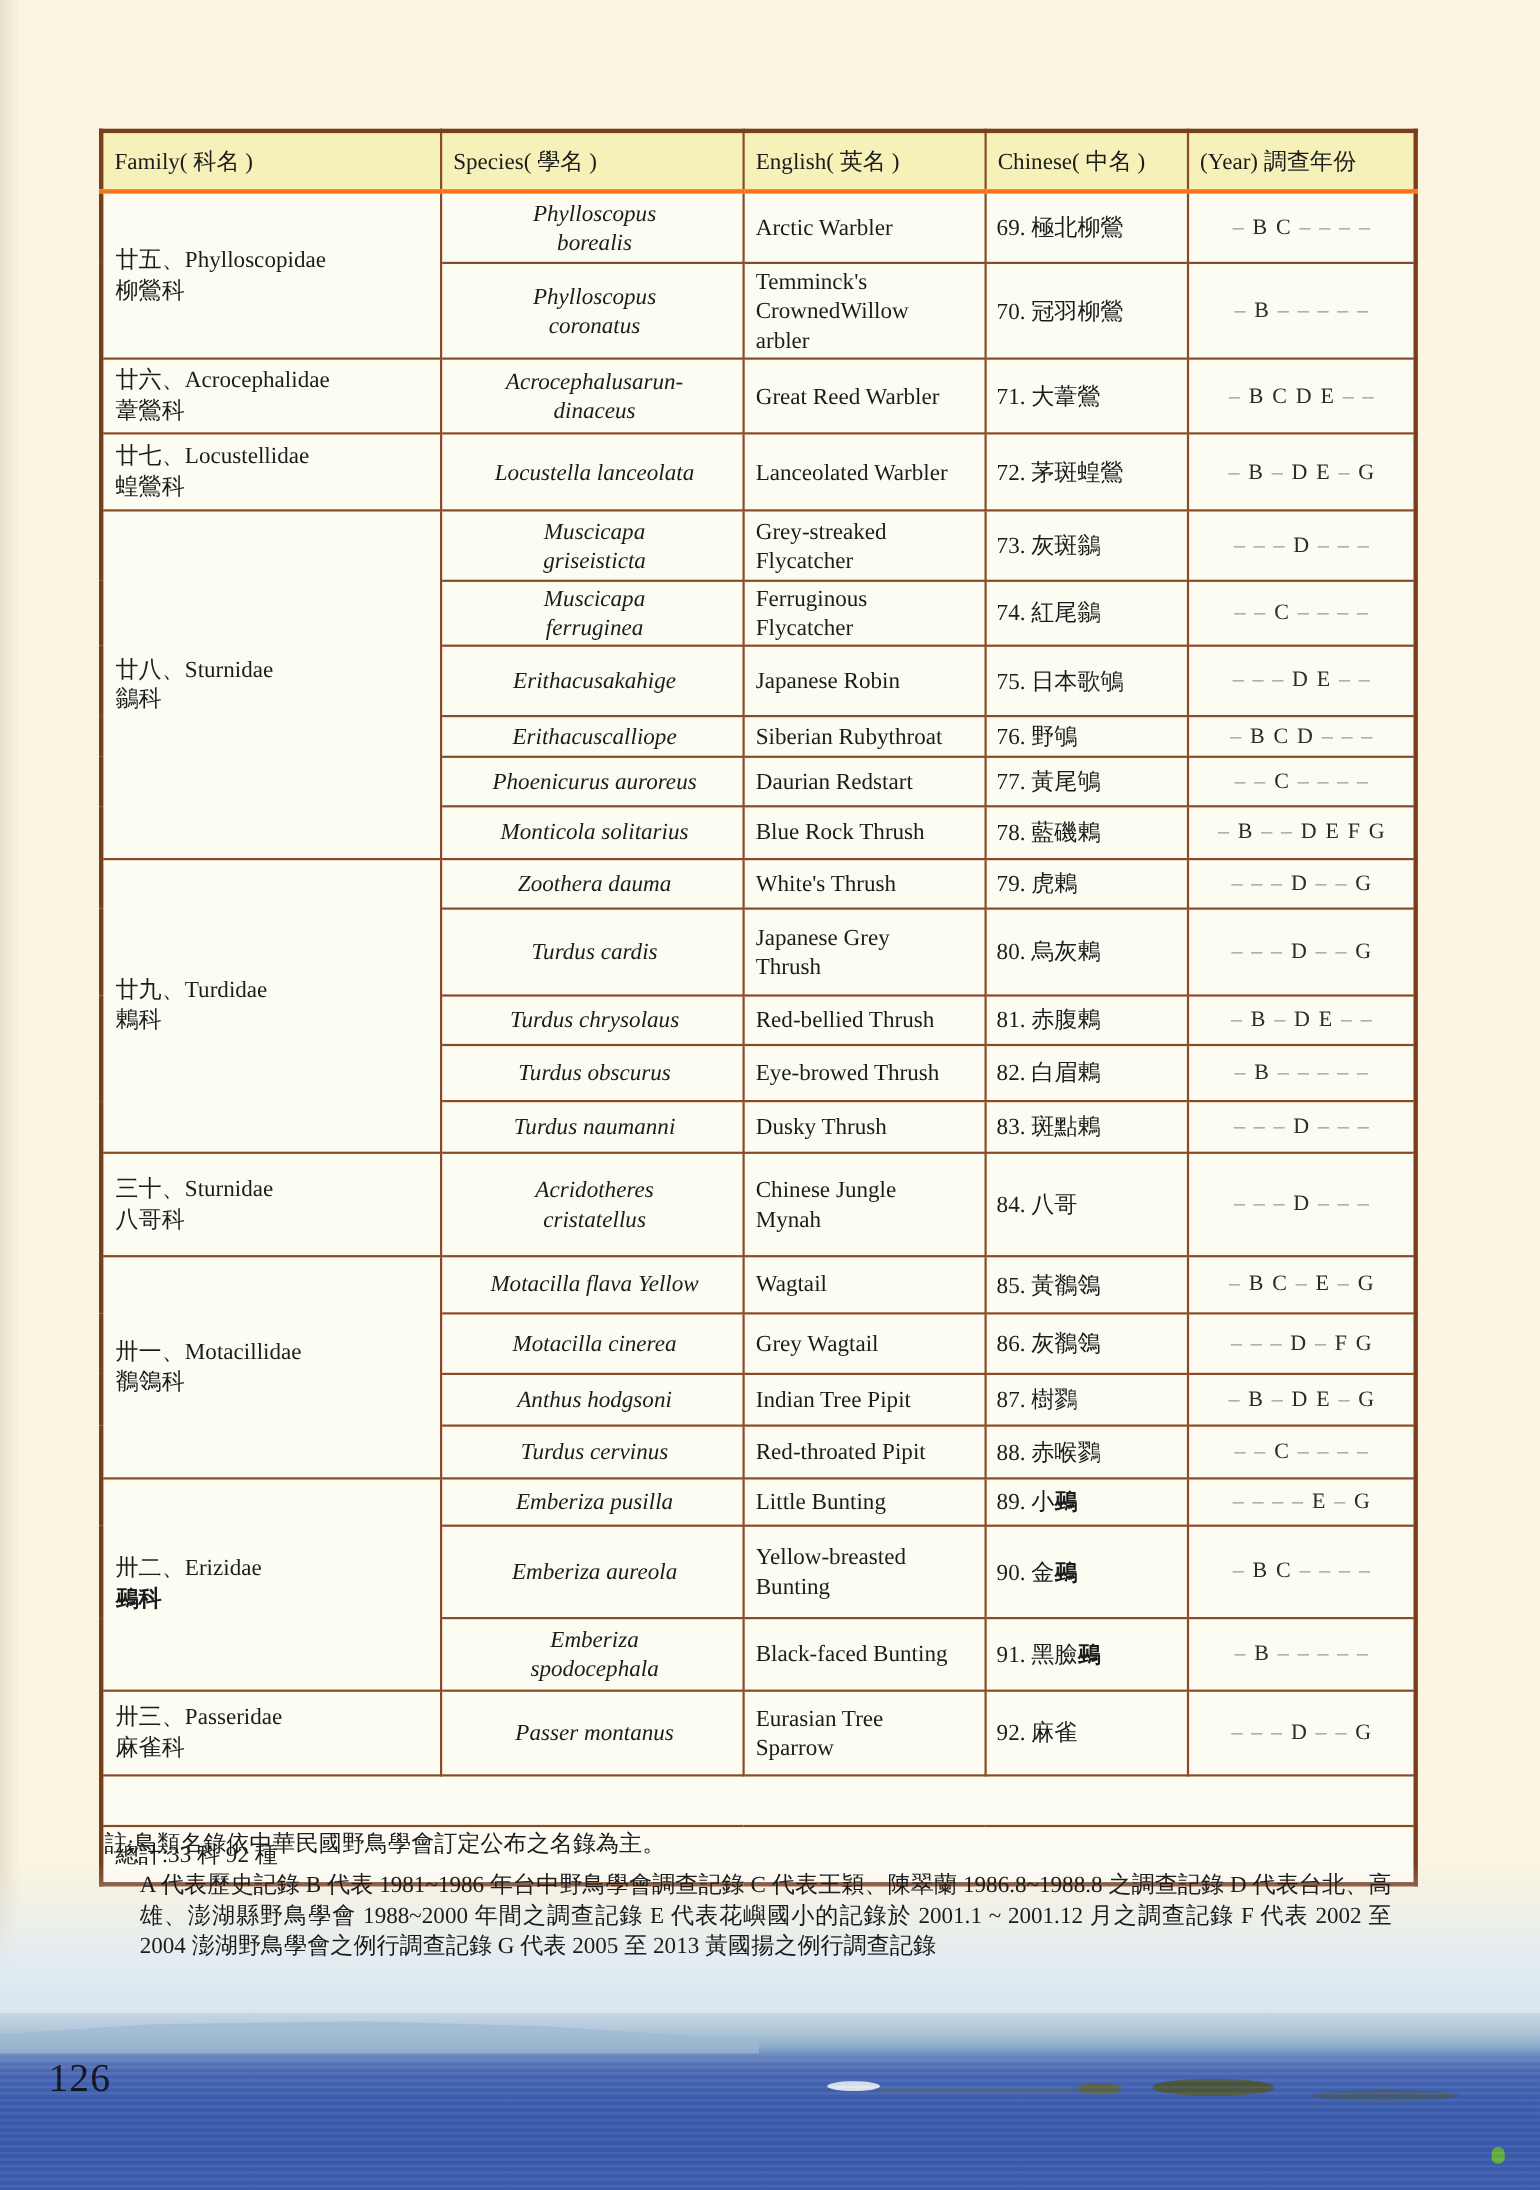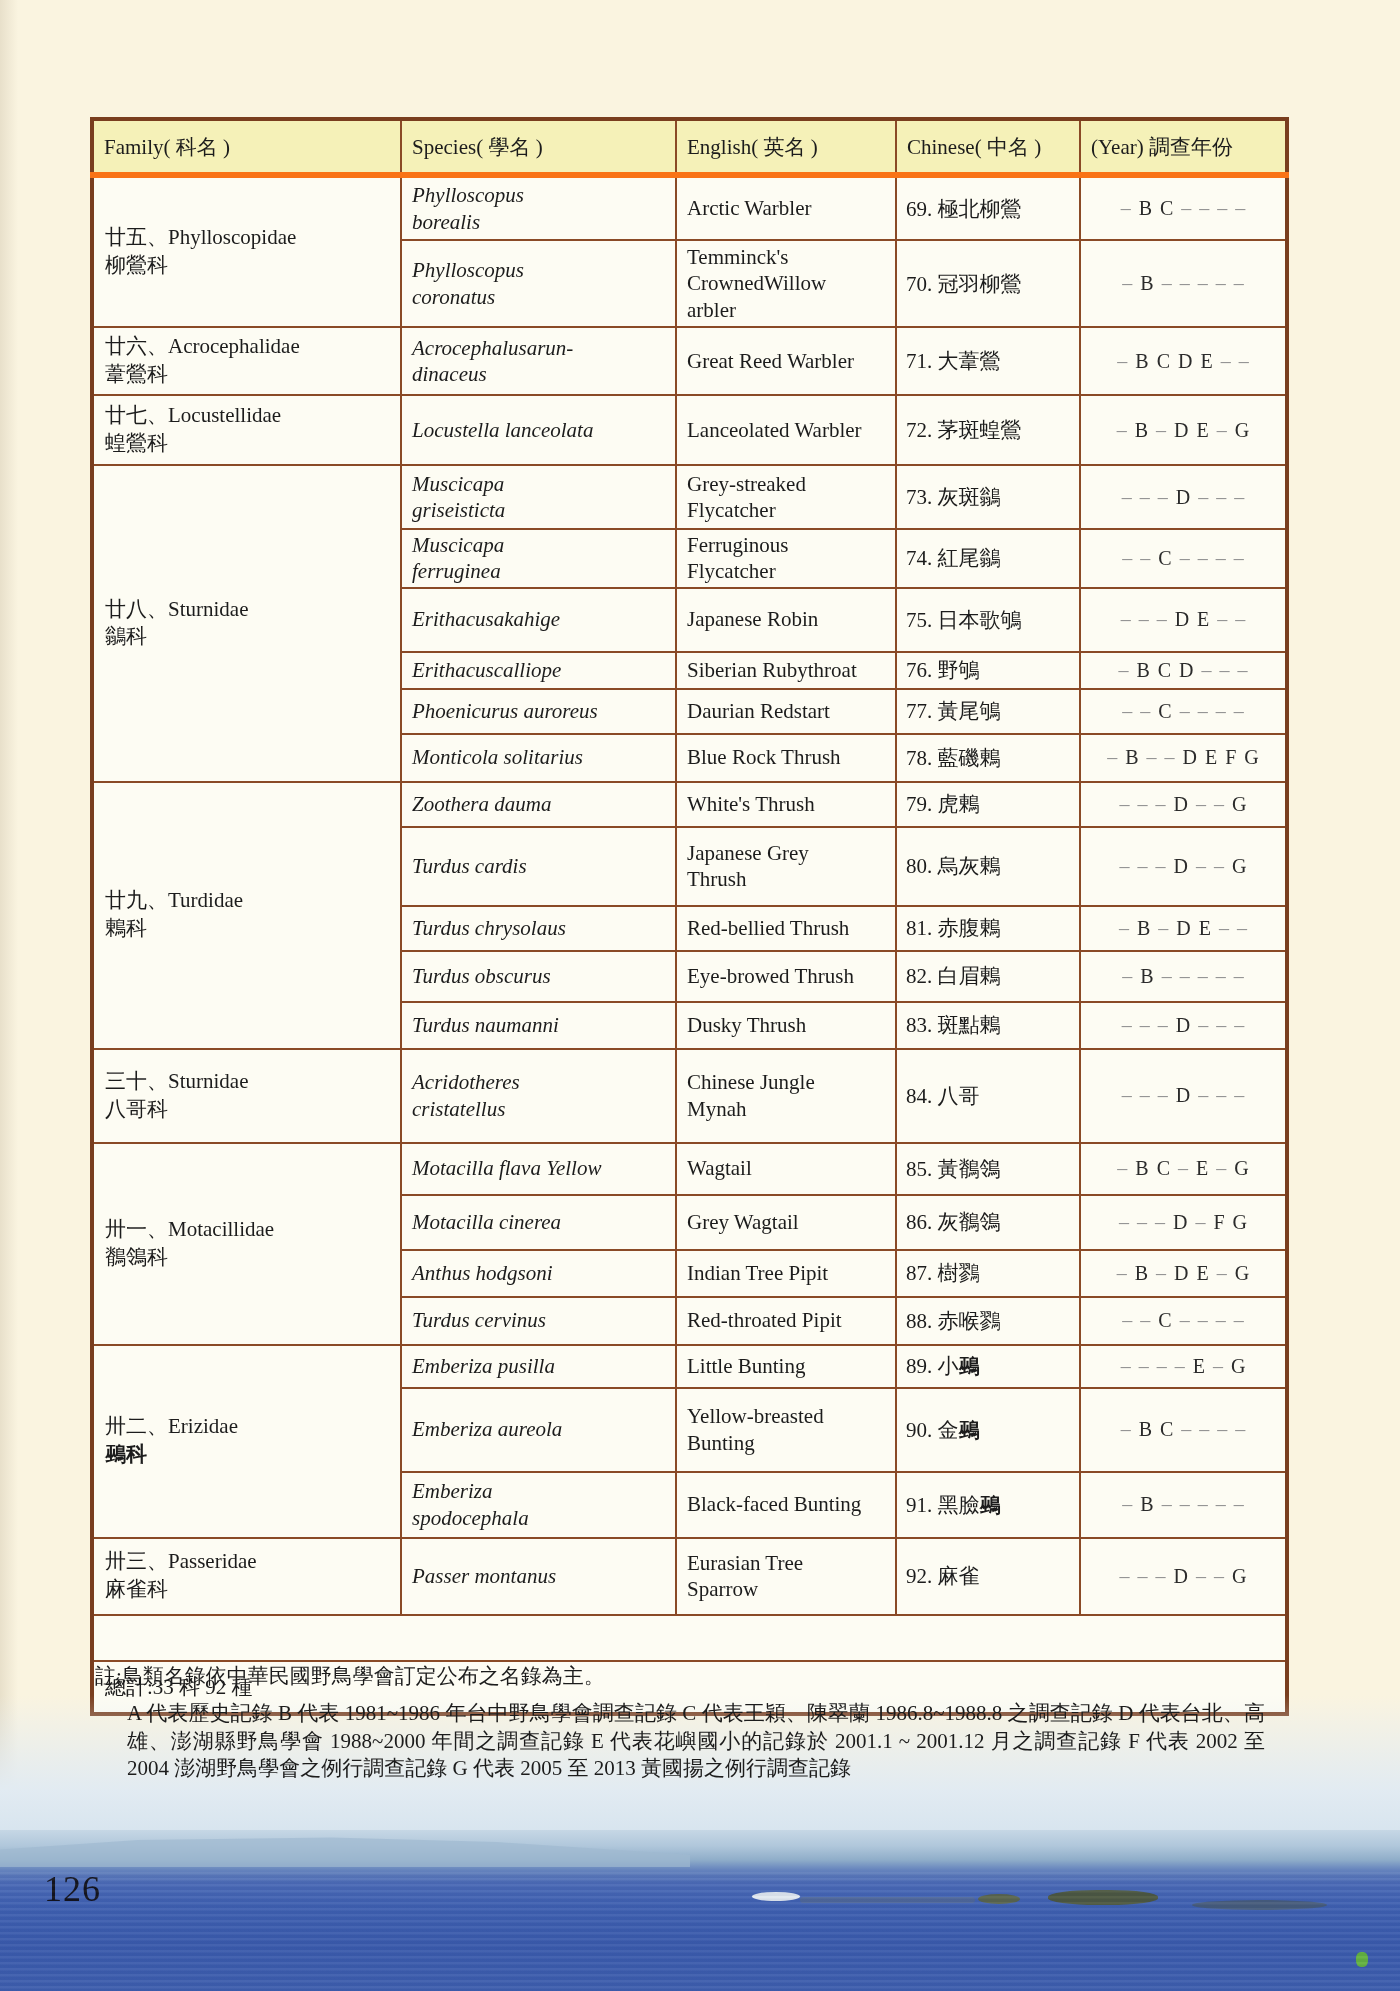--- a/index.html
+++ b/index.html
@@ -8,24 +8,24 @@
     background:#faf4e0;
     font-family:"Liberation Serif","DejaVu Serif",serif;
     color:#1c1c1c;
   }
   .page-shade{position:absolute;left:0;top:0;width:18px;height:1835px;
     background:linear-gradient(to right,rgba(120,100,70,.14),rgba(120,100,70,0));}
   .table-wrap{position:absolute;left:90px;top:117px;}
   table{border-collapse:collapse;table-layout:fixed;width:1195px;background:#fdfcf3;
     border:4px solid #793e1e;}
   th,td{border:2px solid #8a4a26;vertical-align:middle;padding:2px 6px;}
-  thead th{background:#f5f1b8;border-bottom:6px solid #f97316;text-align:left;
+  thead th{background:#f5f1b8;border-bottom:4px solid #f97316;text-align:left;
     font-weight:normal;font-size:21px;padding-left:10px;height:47px;}
   td.family{padding-left:11px;font-size:21px;line-height:1.32;}
-  td.species{font-style:italic;padding-left:10px;font-size:21px;line-height:1.25;white-space:pre-line;}
+  td.species{font-style:italic;padding-left:10px;font-size:21px;line-height:1.25;white-space:pre-line;text-align:center;}
   td.english{padding-left:10px;padding-right:10px;font-size:21px;line-height:1.25;white-space:pre-line;}
   td.chinese{padding-left:9px;font-size:21px;}
   td.year{text-align:center;font-size:20px;color:#2b2b2b;}
   td.year span{margin:0 4px;}
   td.year .dash{color:#8f8f8f;}
   tr.empty-row td{height:40px;}
   tr.total-row td{height:46px;font-size:21px;padding-left:11px;}
   .note1{position:absolute;left:95px;top:1662px;font-size:21px;z-index:3;}
   .legend{position:absolute;left:127px;top:1700px;width:1138px;font-size:21px;
     line-height:27.5px;text-align:justify;z-index:3;}

